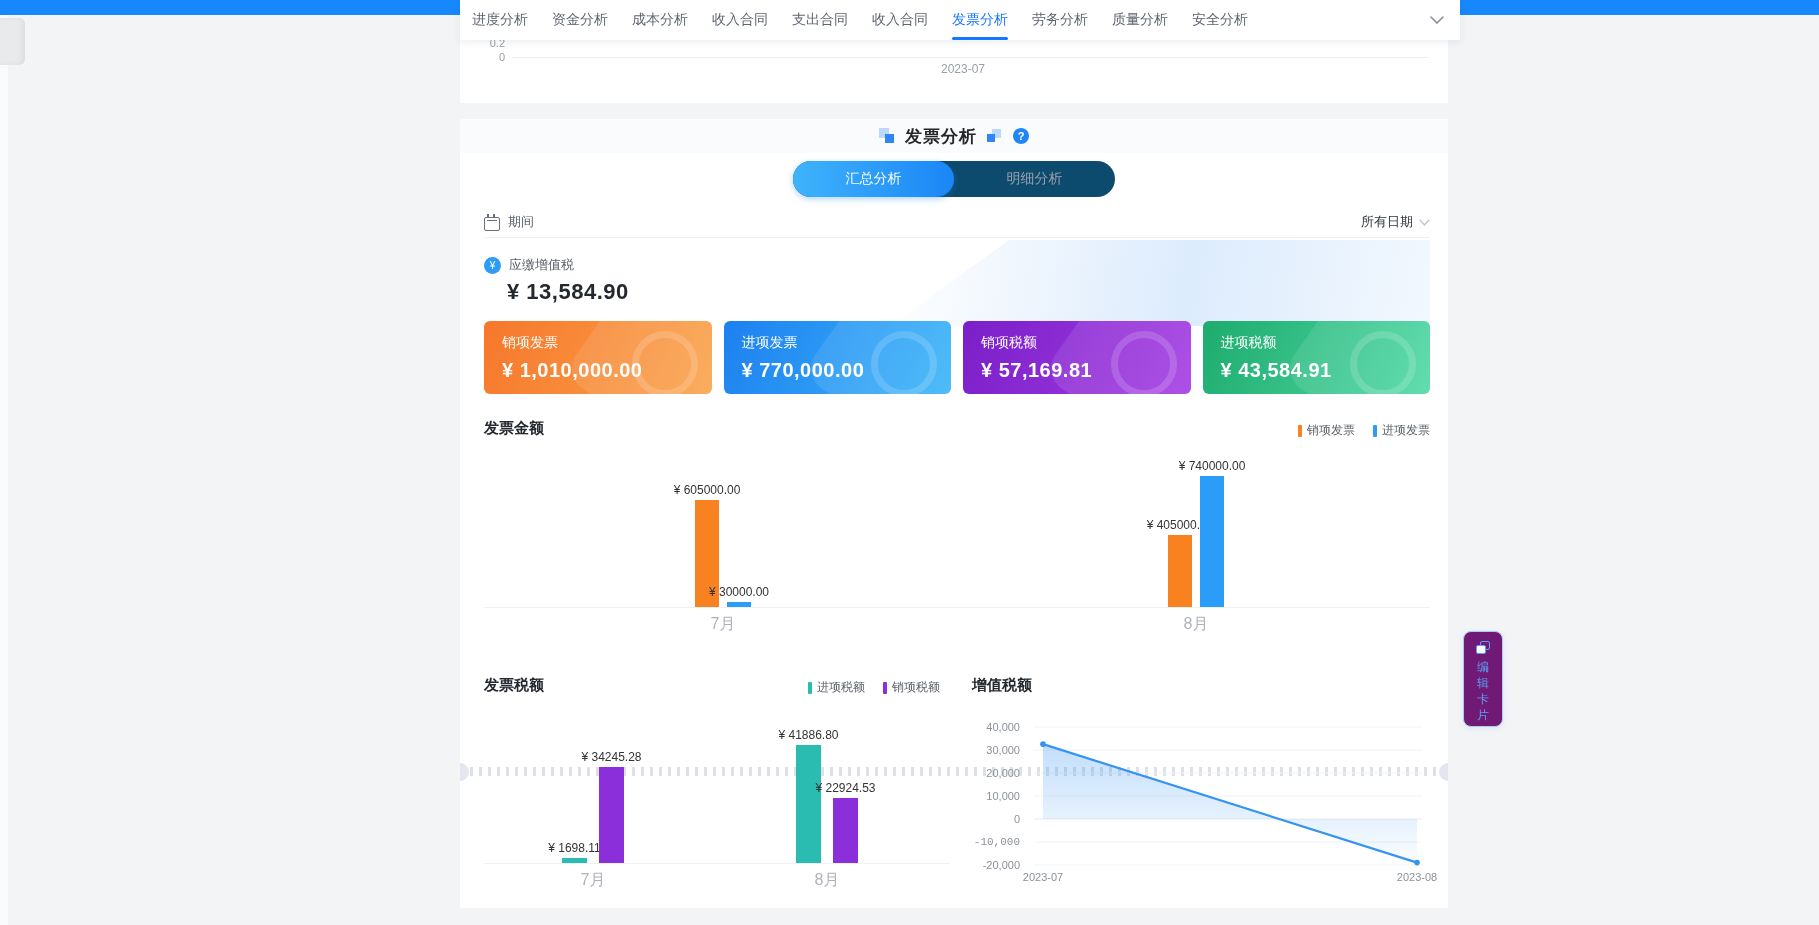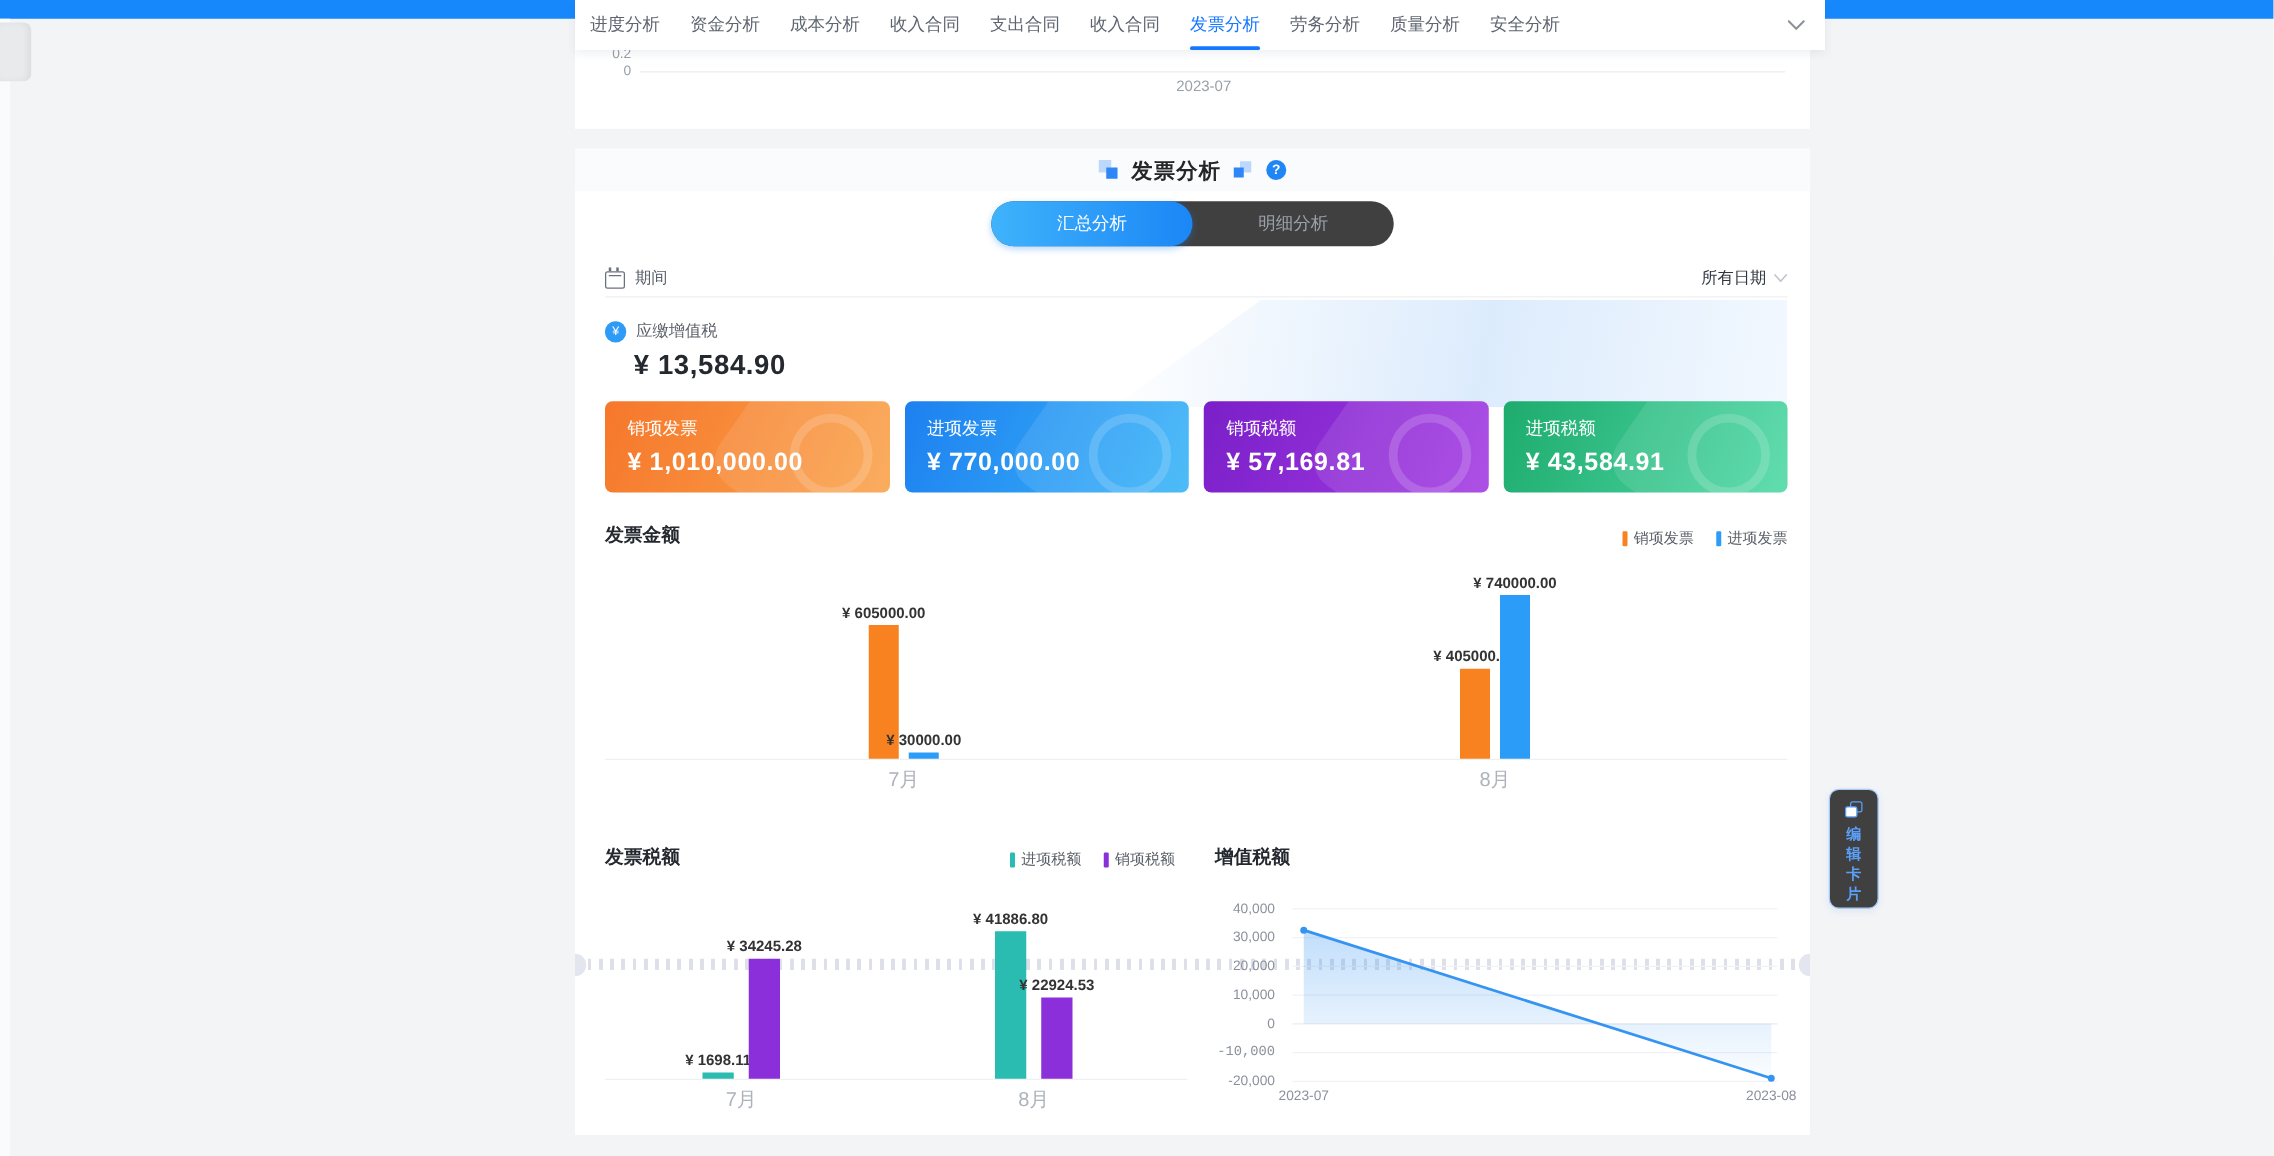--- a/index.html
+++ b/index.html
@@ -31,21 +31,21 @@
   .section-title{font-size:17px;font-weight:bold;color:#262626;letter-spacing:1px;}
   .sq-icon{position:relative;width:16px;height:16px;display:inline-block;}
   .sq-icon .a{position:absolute;background:#bcd9fc;}
   .sq-icon .b{position:absolute;background:#2f86f6;}
   .sq-left .a{left:0;top:0;width:10px;height:10px;}
   .sq-left .b{left:6px;top:6px;width:9px;height:9px;}
   .sq-right .a{left:5px;top:1px;width:9px;height:9px;}
   .sq-right .b{left:0;top:6px;width:8px;height:8px;}
   .help-icon{width:16px;height:16px;border-radius:50%;background:#2186f5;color:#fff;font-size:11px;font-weight:bold;display:flex;align-items:center;justify-content:center;cursor:pointer;}
 
-  .toggle-wrap{position:absolute;left:333px;top:42px;width:322px;height:36px;background:#404040;border-radius:18px;display:flex;cursor:pointer;}
+  .toggle-wrap{position:absolute;left:333px;top:42px;width:322px;height:36px;background:#0c4a6e;border-radius:18px;display:flex;cursor:pointer;}
   .toggle-btn{flex:1;display:flex;align-items:center;justify-content:center;font-size:14px;border-radius:18px;color:#9aa1ab;}
   .toggle-btn.active{background:linear-gradient(90deg,#3fb3fb 0%,#1b86f6 100%);color:#fff;font-weight:500;box-shadow:0 2px 6px rgba(27,134,246,.35);}
 
   .period-row{position:absolute;left:24px;right:18px;top:89px;height:28px;display:flex;align-items:center;}
   .cal-icon{width:14px;height:12px;border:1.5px solid #6b717c;border-radius:2px;position:relative;margin-right:8px;margin-top:3px;}
   .cal-icon::before{content:"";position:absolute;left:2px;right:2px;top:2px;height:1.5px;background:#6b717c;}
   .cal-icon::after{content:"";position:absolute;top:-4px;left:2px;width:2px;height:3px;background:#6b717c;box-shadow:6px 0 0 #6b717c;}
   .period-label{font-size:13px;color:#595f6b;}
   .date-filter{margin-left:auto;display:flex;align-items:center;gap:6px;font-size:13px;color:#303640;cursor:pointer;}
   .sec-divider{position:absolute;left:24px;right:18px;top:118px;height:1px;background:#f0f0f2;}
@@ -65,32 +65,32 @@
   .stat-value{font-size:20px;font-weight:bold;margin-top:7px;position:relative;z-index:2;letter-spacing:.5px;}
 
   .chart-title{position:absolute;font-size:15px;font-weight:bold;color:#24282f;}
   .legend{position:absolute;display:flex;gap:18px;align-items:center;}
   .legend-item{display:flex;align-items:center;gap:5px;font-size:12px;color:#5a6069;cursor:pointer;}
   .legend-marker{width:4px;height:12px;border-radius:1px;display:inline-block;}
 
   .bar-plot{position:absolute;}
   .axis-line{position:absolute;height:1px;background:#eef0f3;}
   .bar{position:absolute;}
-  .bar-label{position:absolute;width:130px;text-align:center;font-size:12px;font-weight:bold;color:#333;white-space:nowrap;}
+  .bar-label{position:absolute;width:130px;text-align:center;font-size:12px;font-weight:normal;color:#333;white-space:nowrap;}
   .xcat{position:absolute;width:80px;text-align:center;font-size:16px;color:#aeb3bb;}
 
   .dots-divider{position:absolute;left:10px;right:10px;top:648px;height:9px;background:repeating-linear-gradient(90deg,#dde0e9 0 3px,transparent 3px 9px);}
   .dots-handle{position:absolute;top:644px;width:9px;height:18px;background:#e3e6ee;cursor:ew-resize;}
   .dots-handle.left{left:0;border-radius:0 9px 9px 0;}
   .dots-handle.right{right:0;border-radius:9px 0 0 9px;}
 
   .vat-ylabel{position:absolute;right:0;width:58px;height:14px;line-height:14px;text-align:right;font-size:11px;color:#8b919b;}
   .vat-xlab{position:absolute;width:90px;text-align:center;font-size:11px;color:#8b919b;}
 
-  .edit-card-btn{position:absolute;left:1463px;top:631px;width:40px;height:96px;background:#404040;border:1px solid #a6cdf9;border-radius:8px;box-sizing:border-box;display:flex;flex-direction:column;align-items:center;padding-top:9px;gap:4px;cursor:pointer;box-shadow:0 2px 6px rgba(100,150,220,.12);font-weight:bold;}
+  .edit-card-btn{position:absolute;left:1463px;top:631px;width:40px;height:96px;background:#701a75;border:1px solid #a6cdf9;border-radius:8px;box-sizing:border-box;display:flex;flex-direction:column;align-items:center;padding-top:9px;gap:4px;cursor:pointer;box-shadow:0 2px 6px rgba(100,150,220,.12);}
   .edit-icon{position:relative;width:15px;height:14px;}
   .edit-icon::before{content:"";position:absolute;left:4px;top:0;width:8px;height:7px;border:1.4px solid #5b9ff8;border-radius:2px;}
   .edit-icon::after{content:"";position:absolute;left:0;top:4px;width:8px;height:7px;border:1.4px solid #5b9ff8;border-radius:2px;background:#fff;}
   .edit-text{width:14px;font-size:12px;line-height:16px;color:#5b9ff8;text-align:center;word-break:break-all;}
 </style>
 </head>
 <body>
 
 <div class="page">
   <div class="topbar"></div>

